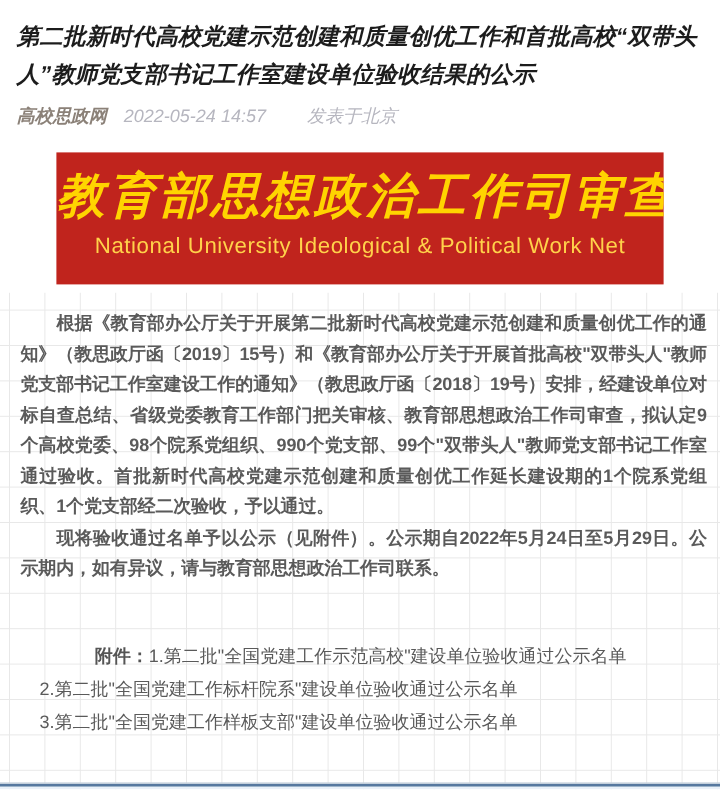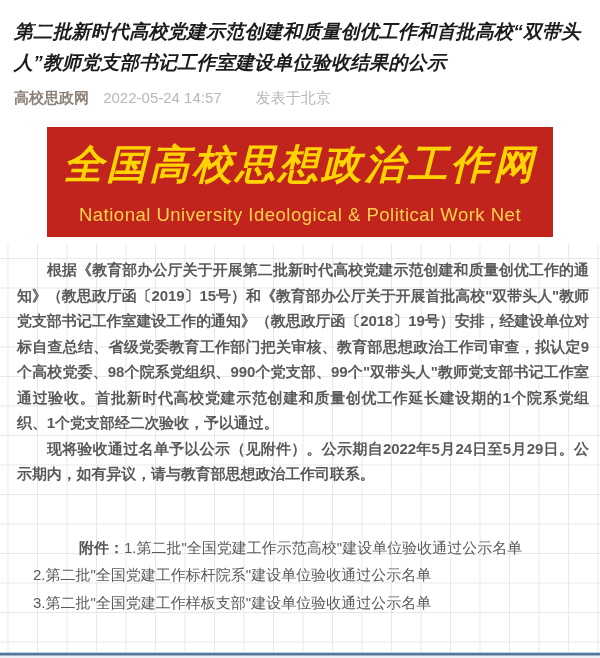--- a/index.html
+++ b/index.html
@@ -20,20 +20,21 @@
     font-weight: 700;
     color: #1c1c1c;
     letter-spacing: 0.2px;
     font-style: italic;
   }
   .byline {
     margin-top: 9px;
     font-size: 15px;
     line-height: 21px;
     white-space: nowrap;
+    font-style: italic;
   }
   .account-name { color: #8b8178; font-weight: 600; cursor: pointer; }
   .publish-time { color: #b6b6bf; margin-left: 10px; }
   .publish-location { color: #b6b6bf; margin-left: 30px; }
   .banner {
     width: 506px;
     height: 110px;
     margin: 19px 0 0 47px;
     background: #c0241d;
     text-align: center;
@@ -44,21 +45,21 @@
     font-family: "DejaVu Serif", "Liberation Serif", serif;
     font-weight: 700;
     font-style: italic;
     font-size: 40px;
     line-height: 52px;
     letter-spacing: 3px;
     color: #ffd400;
     white-space: nowrap;
   }
   .banner-en {
-    margin-top: 13px;
+    margin-top: 3px;
     font-size: 18.5px;
     line-height: 24px;
     font-weight: 500;
     letter-spacing: 0.5px;
     color: #ffd24a;
     white-space: nowrap;
   }
   .content {
     position: relative;
     margin-top: 7px;
@@ -110,21 +111,21 @@
   <div class="header">
     <h1 class="title">第二批新时代高校党建示范创建和质量创优工作和首批高校“双带头人”教师党支部书记工作室建设单位验收结果的公示</h1>
     <div class="byline">
       <span class="account-name">高校思政网</span>
       <span class="publish-time">2022-05-24 14:57</span>
       <span class="publish-location">发表于北京</span>
     </div>
   </div>
 
   <div class="banner">
-    <div class="banner-cn">全国高校思想政治工作网</div>
+    <div class="banner-cn">教育部思想政治工作司审查</div>
     <div class="banner-en">National University Ideological &amp; Political Work Net</div>
   </div>
 
   <div class="content">
     <p class="para">根据《教育部办公厅关于开展第二批新时代高校党建示范创建和质量创优工作的通知》（教思政厅函〔2019〕15号）和《教育部办公厅关于开展首批高校"双带头人"教师党支部书记工作室建设工作的通知》（教思政厅函〔2018〕19号）安排，经建设单位对标自查总结、省级党委教育工作部门把关审核、教育部思想政治工作司审查，拟认定9个高校党委、98个院系党组织、990个党支部、99个"双带头人"教师党支部书记工作室通过验收。首批新时代高校党建示范创建和质量创优工作延长建设期的1个院系党组织、1个党支部经二次验收，予以通过。</p>
     <p class="para">现将验收通过名单予以公示（见附件）。公示期自2022年5月24日至5月29日。公示期内，如有异议，请与教育部思想政治工作司联系。</p>
 
     <div class="attachments">
       <p class="att-line att-first">
         <span class="att-label">附件：</span><span>1.第二批"全国党建工作示范高校"建设单位验收通过公示名单</span>

